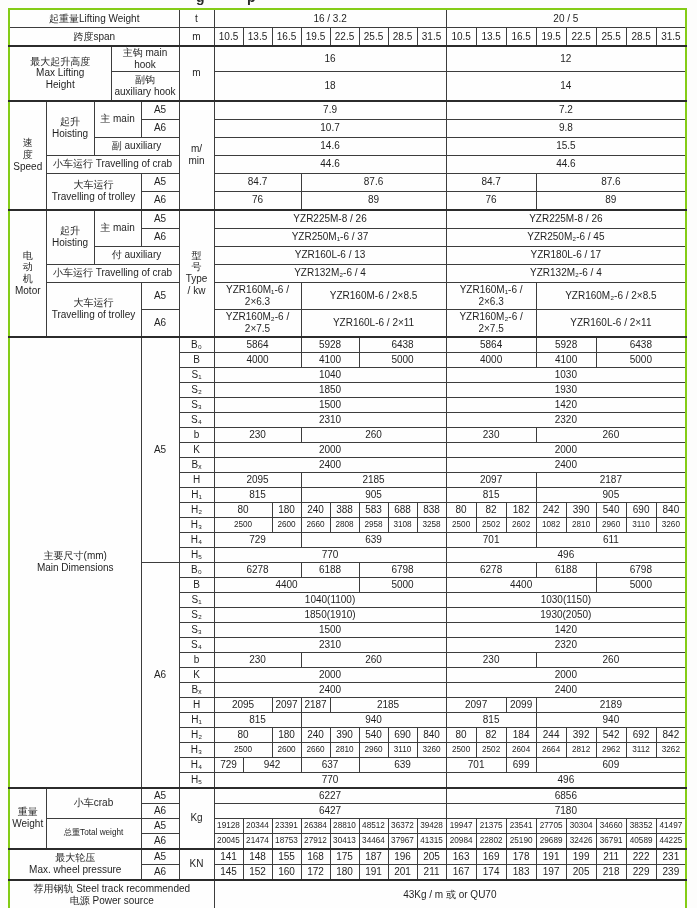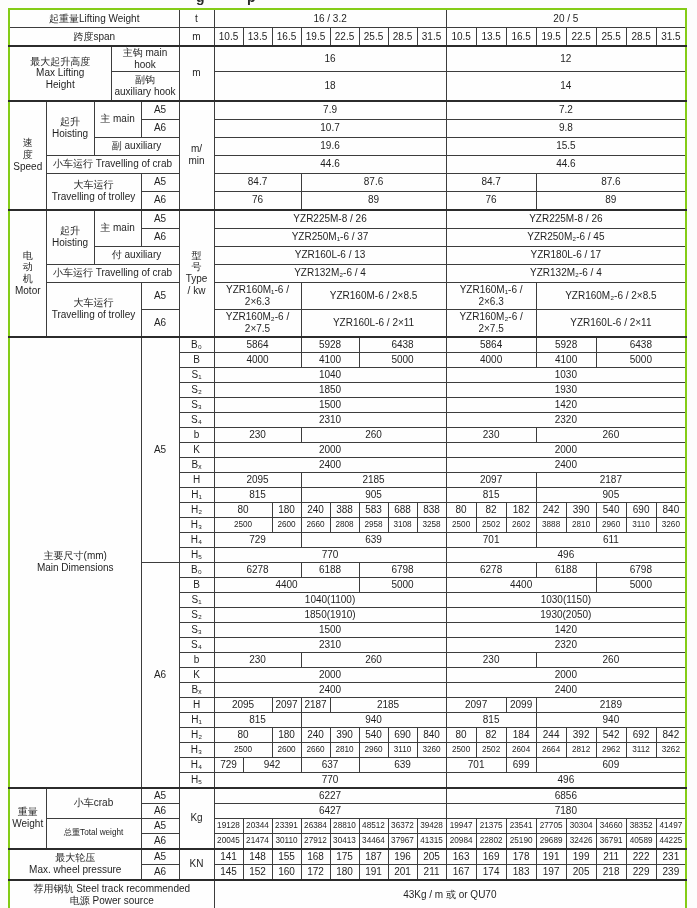--- a/index.html
+++ b/index.html
@@ -107,21 +107,21 @@
           <td colspan="8" data-name="value-cell">7.9</td>
           <td colspan="8" data-name="value-cell">7.2</td>
         </tr>
         <tr class="t17" data-name="table-row">
           <td data-name="duty-class">A6</td>
           <td colspan="8" data-name="value-cell">10.7</td>
           <td colspan="8" data-name="value-cell">9.8</td>
         </tr>
         <tr class="t17" data-name="table-row">
           <td colspan="3" data-name="auxiliary-label">副 auxiliary</td>
-          <td colspan="8" data-name="value-cell">19.6</td>
+          <td colspan="8" data-name="value-cell">14.6</td>
           <td colspan="8" data-name="value-cell">15.5</td>
         </tr>
         <tr class="t17" data-name="table-row">
           <td colspan="4" class="s" data-name="crab-travel-label">小车运行 Travelling of crab</td>
           <td colspan="8" data-name="value-cell">44.6</td>
           <td colspan="8" data-name="value-cell">44.6</td>
         </tr>
         <tr class="t17" data-name="table-row">
           <td colspan="3" rowspan="2" class="s" data-name="trolley-travel-label">大车运行
 Travelling of trolley</td>
@@ -284,21 +284,21 @@
           <td colspan="2" data-name="value-cell">2500</td>
           <td data-name="value-cell">2600</td>
           <td data-name="value-cell">2660</td>
           <td data-name="value-cell">2808</td>
           <td data-name="value-cell">2958</td>
           <td data-name="value-cell">3108</td>
           <td data-name="value-cell">3258</td>
           <td data-name="value-cell">2500</td>
           <td data-name="value-cell">2502</td>
           <td data-name="value-cell">2602</td>
-          <td data-name="value-cell">3888</td>
+          <td data-name="value-cell">1082</td>
           <td data-name="value-cell">2810</td>
           <td data-name="value-cell">2960</td>
           <td data-name="value-cell">3110</td>
           <td data-name="value-cell">3260</td>
         </tr>
         <tr data-name="table-row">
           <td data-name="dim-label">H₄</td>
           <td colspan="3" data-name="value-cell">729</td>
           <td colspan="5" data-name="value-cell">639</td>
           <td colspan="3" data-name="value-cell">701</td>
@@ -462,21 +462,21 @@
           <td data-name="value-cell">27705</td>
           <td data-name="value-cell">30304</td>
           <td data-name="value-cell">34660</td>
           <td data-name="value-cell">38352</td>
           <td data-name="value-cell">41497</td>
         </tr>
         <tr class="xs" data-name="table-row">
           <td data-name="duty-class">A6</td>
           <td data-name="value-cell">20045</td>
           <td data-name="value-cell">21474</td>
-          <td data-name="value-cell">30110</td>
+          <td data-name="value-cell">18753</td>
           <td data-name="value-cell">27912</td>
           <td data-name="value-cell">30413</td>
           <td data-name="value-cell">34464</td>
           <td data-name="value-cell">37967</td>
           <td data-name="value-cell">41315</td>
           <td data-name="value-cell">20984</td>
           <td data-name="value-cell">22802</td>
           <td data-name="value-cell">25190</td>
           <td data-name="value-cell">29689</td>
           <td data-name="value-cell">32426</td>

